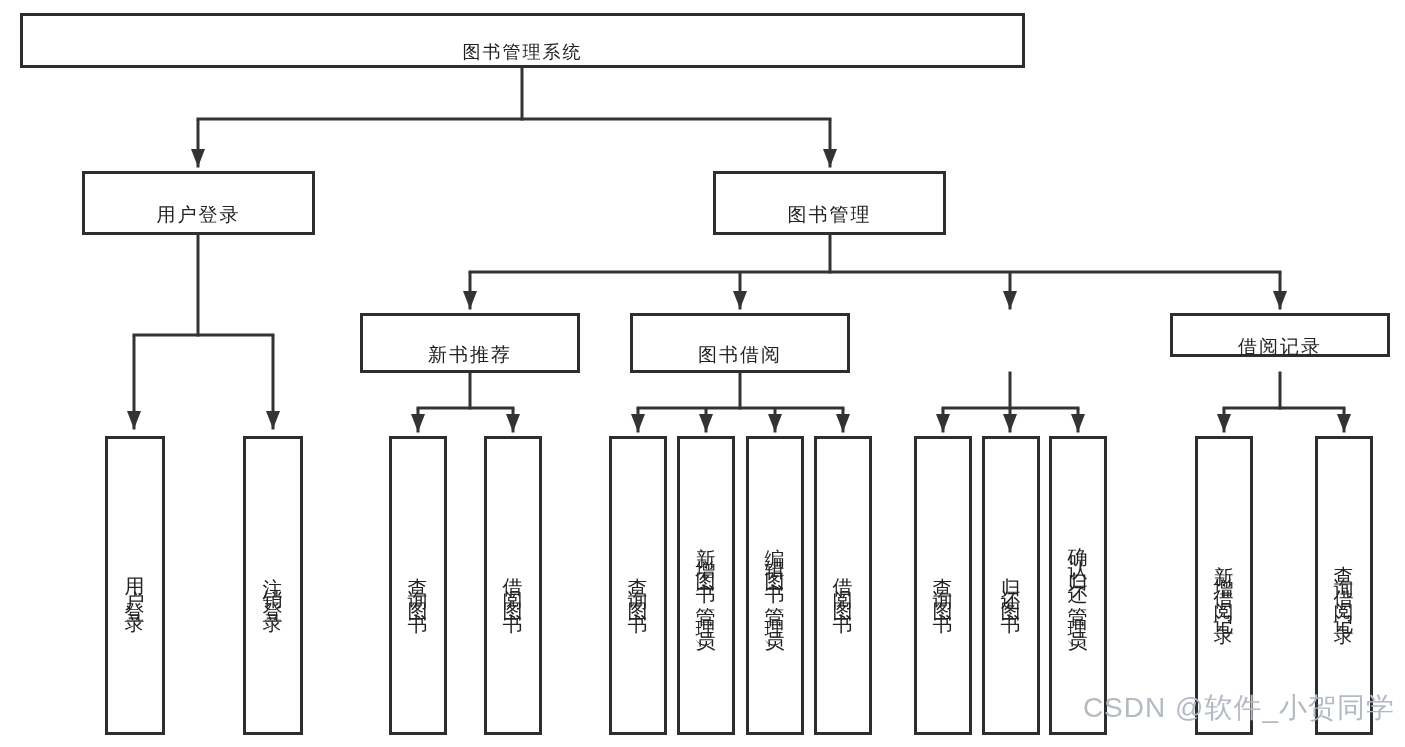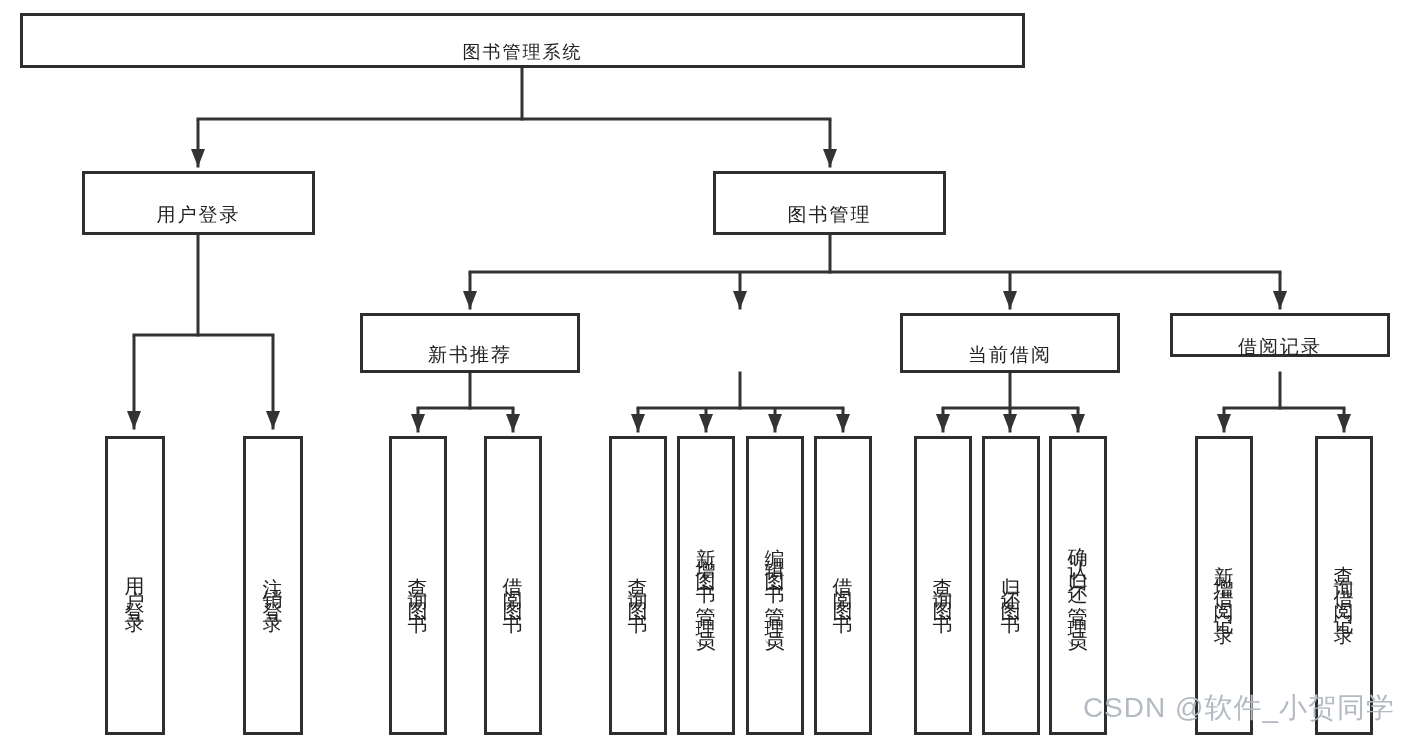--- a/index.html
+++ b/index.html
@@ -114,22 +114,22 @@
   <div class="box hbox" style="left:82px;top:171px;width:233px;height:64px;">
     <span class="lbl">用户登录</span>
   </div>
   <div class="box hbox" style="left:360px;top:313px;width:220px;height:60px;">
     <span class="lbl">新书推荐</span>
   </div>
 
   <div class="box hbox" style="left:713px;top:171px;width:233px;height:64px;">
     <span class="lbl">图书管理</span>
   </div>
-  <div class="box hbox" style="left:900px;top:313px;width:220px;height:60px;">
-    <span class="lbl">当前借阅</span>
+  <div class="box hbox" style="left:630px;top:313px;width:220px;height:60px;">
+    <span class="lbl">图书借阅</span>
   </div>
   <div class="box hbox" style="left:1170px;top:313px;width:220px;height:44px;">
     <span class="lbl">借阅记录</span>
   </div>
 
   <div class="box vbox" style="left:105px;top:436px;width:60px;height:299px;">
     <span class="lbl">用户登录</span>
   </div>
   <div class="box vbox" style="left:243px;top:436px;width:60px;height:299px;">
     <span class="lbl">注销登录</span>

